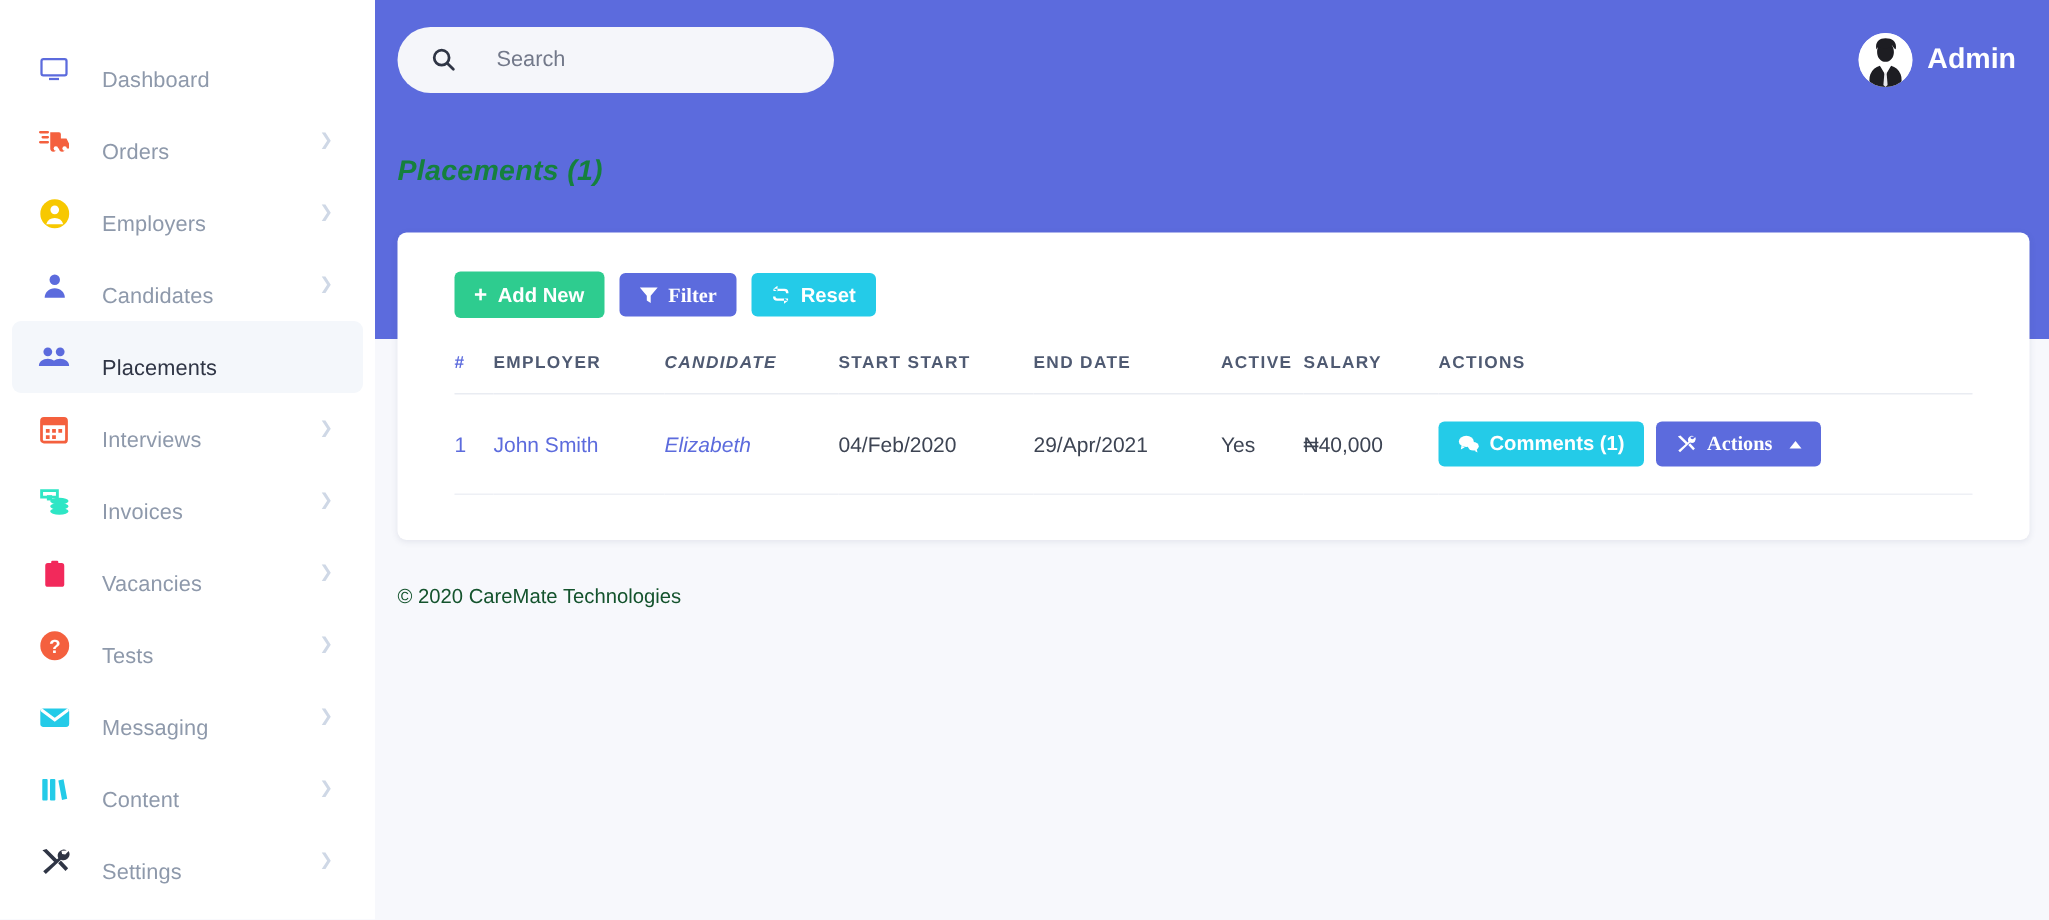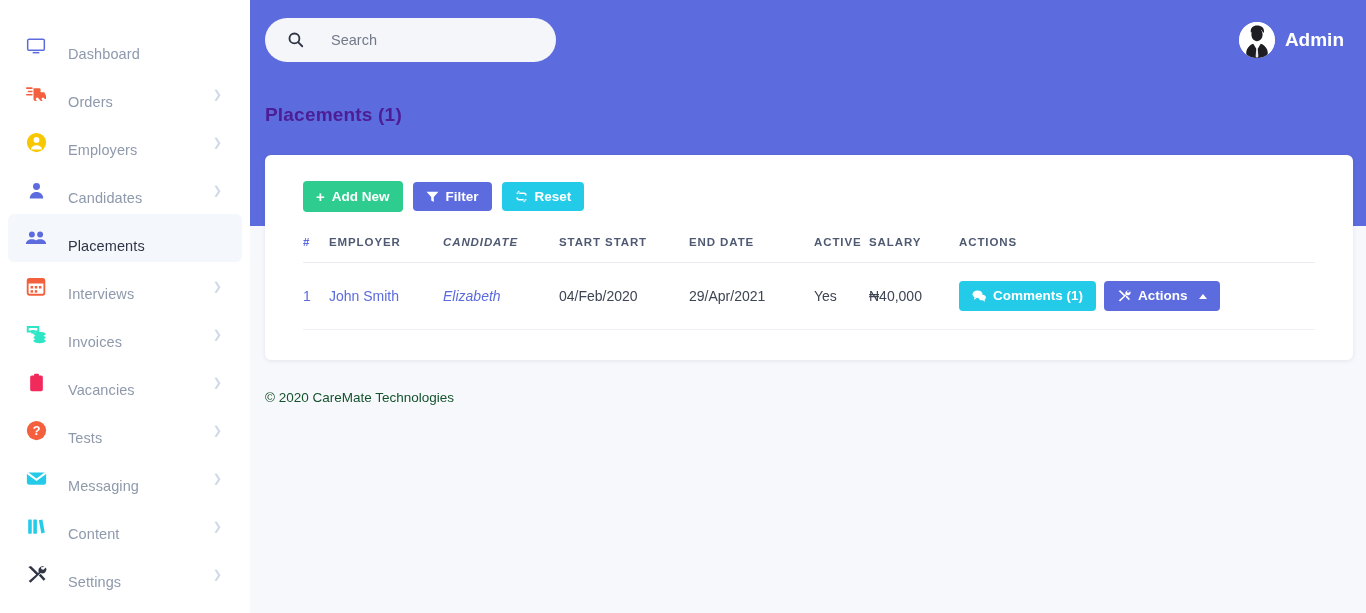--- a/index.html
+++ b/index.html
@@ -133,24 +133,25 @@
     margin-left: 10px;
     color: #ffffff;
     font-size: 19px;
     font-weight: bold;
   }
 
   
   #page-title {
     position: absolute;
     left: 15px; top: 104px;
-    color: #4c1d95;
+    color: #15803d;
     font-size: 19px;
     font-weight: bold;
     letter-spacing: .2px;
+    font-style: italic;
   }
 
   
   #card {
     position: absolute;
     left: 15px; top: 155px;
     width: 1088px;
     border-radius: 6px;
     background: #ffffff;
     box-shadow: 0 1px 4px rgba(60,70,110,.10);
@@ -168,21 +169,21 @@
     font-family: "Liberation Sans", sans-serif;
     font-size: 13.5px;
     font-weight: bold;
     color: #ffffff;
     cursor: pointer;
     line-height: 1;
     white-space: nowrap;
   }
   .btn svg { display: block; }
   .btn-green { background: #2ecc8f; }
-  .btn-indigo { background: #5c6bdd; }
+  .btn-indigo { background: #5c6bdd; font-family: Liberation Serif, serif; }
   .btn-cyan { background: #24cbe8; }
   .btn-plus { font-size: 15px; font-weight: bold; line-height: 1; }
 
   
   table { width: 100%; border-collapse: collapse; margin-top: 24px; }
   thead th {
     text-align: left;
     font-size: 11.5px;
     font-weight: bold;
     letter-spacing: .9px;

